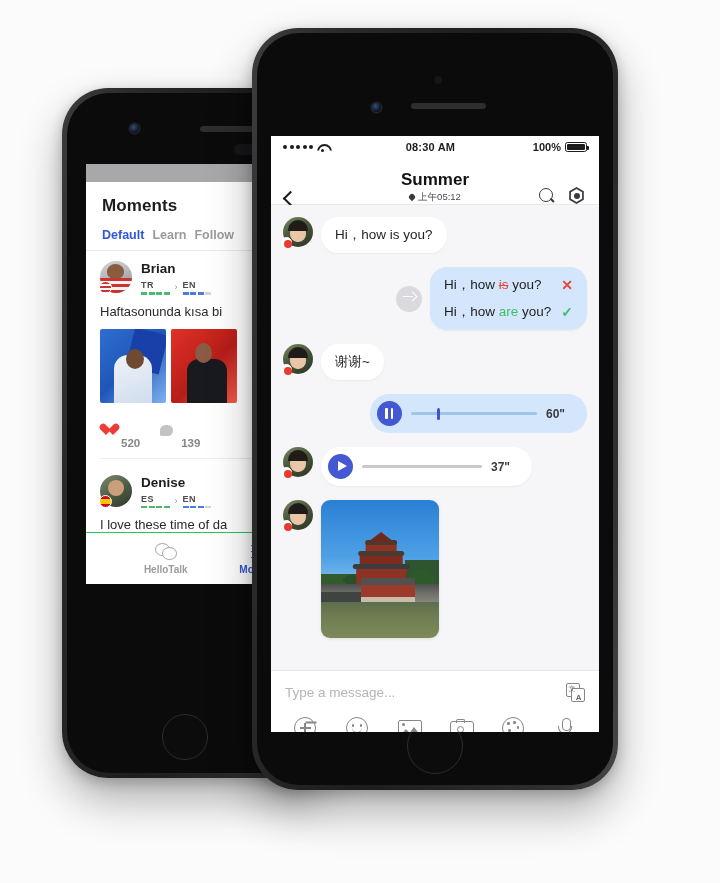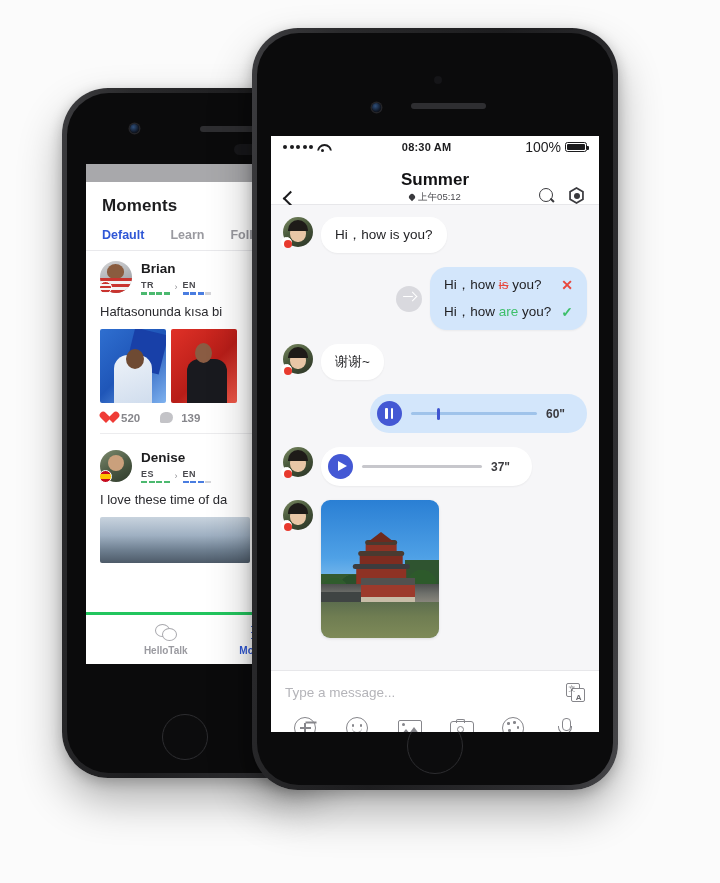--- a/index.html
+++ b/index.html
@@ -28,32 +28,32 @@
          background: radial-gradient(circle at 38% 34%, #2f4f7a 0%, #111a2a 62%, #0a0a0c 100%);
          box-shadow: 0 0 0 1.5px #242428; }
   .speaker { position: absolute; height: 6px; border-radius: 3px;
              background: #2e2e31; }
   .sensor { position: absolute; width: 7px; height: 7px; border-radius: 50%; background: #17171a; }
   .homebtn { position: absolute; border-radius: 50%;
              border: 1.6px solid #2d2d30; background: #0c0c0d; }
 
   
   #phoneLeft { left: 62px; top: 88px; width: 268px; height: 690px; }
-  #phoneLeft .screen { left: 24px; top: 76px; width: 223px; height: 500px; }
+  #phoneLeft .screen { left: 24px; top: 76px; width: 223px; height: 420px; }
   #leftTop { position:absolute; left:24px; top:14px; width:223px; height:56px; }
   #leftTop .cam { left: 44px; top: 22px; }
   #leftTop .speaker { left: 114px; top: 24px; width: 62px; }
   #leftTop .sensor { left: 148px; top: 42px; width: 24px; height: 11px; border-radius: 6px; background:#17171a; }
   #phoneLeft .homebtn { left: 100px; bottom: 18px; width: 46px; height: 46px; }
 
   .statusbar-gray { height: 18px; background: #a8a8ab; }
 
   .lp-header { background: #fff; padding: 14px 16px 0 16px; }
   .lp-title { font-size: 17px; font-weight: 700; color: #1c1c1e; letter-spacing: .1px; }
-  .lp-tabs { display: flex; gap: 26px; margin-top: 12px; padding-bottom: 8px; }
+  .lp-tabs { display: flex; gap: 8px; margin-top: 12px; padding-bottom: 8px; }
   .lp-tab { font-size: 12.5px; font-weight: 700; color: #9a9aa0; white-space: nowrap; }
   .lp-tab.active { color: #2f57d6; }
   .lp-divider { height: 1px; background: #e9e9ec; }
 
   .lp-feed { background: #fff; }
   .post { padding: 10px 14px 6px 14px; }
   .post-head { display: flex; gap: 9px; align-items: flex-start; }
   .av-wrap { position: relative; width: 32px; height: 32px; flex: 0 0 32px; }
   .av { width: 32px; height: 32px; border-radius: 50%; overflow: hidden; position: relative; }
   .av-brian { background: linear-gradient(160deg,#d4d4d6 0%,#b9bbbe 38%,#8d9096 100%); }
@@ -85,35 +85,35 @@
   .ph-blue .face{position:absolute;left:26px;top:20px;width:18px;height:20px;border-radius:50%;background:#6e4a33;z-index:2;}
   .ph-red { background: linear-gradient(135deg,#e03127 0%,#b71d18 55%,#f05a4a 100%); }
   .ph-red:before{content:"";position:absolute;left:16px;top:30px;width:40px;height:46px;border-radius:12px 12px 0 0;
         background:#191a1f;}
   .ph-red .face{position:absolute;left:24px;top:14px;width:17px;height:20px;border-radius:50%;background:#8a5c43;}
   .post-stats { display:flex; align-items:center; gap:8px; margin-top:9px; }
   .heart { width:13px; height:12px; position:relative; }
   .heart:before,.heart:after{content:"";position:absolute;width:7px;height:11px;border-radius:4px 4px 0 0;background:#ef3b36;top:0;}
   .heart:before{left:6px;transform:rotate(-45deg);transform-origin:0 100%;}
   .heart:after{left:6px;transform:rotate(45deg);transform-origin:100% 100%;}
-  .stat-n { font-size:11.5px; color:#86868b; font-weight:600; }
+  .stat-n { font-size:11.5px; color:#86868b; font-weight:600;margin-top:25px; }
   .bubble-ic { width:13px; height:11px; border-radius:6px 6px 6px 2px; background:#c3c3c7; margin-left:12px;}
   .comments { margin-top:9px; }
   .view-all { font-size:11.5px; color:#9b9ba0; }
   .cm { font-size:11.5px; color:#2a2a2e; line-height:1.42; margin-top:2px; white-space:nowrap; }
   .cm b { color:#5a93d6; font-weight:700; }
   .cm.wrap { white-space:normal; }
   .post-sep { height:1px; background:#ececee; margin:9px 0 0 0; }
   .av-denise { background: linear-gradient(150deg,#7e8b6e 0%,#4e5c46 50%,#2e3a2a 100%); }
   .av-denise:before{content:"";position:absolute;left:8px;top:5px;width:16px;height:16px;border-radius:50%;background:#caa07c;}
   .scenic { width:150px; height:46px; margin-top:8px; border-radius:2px;
         background: linear-gradient(180deg,#c8d3de 0%,#9fb0c2 40%,#6e7f90 72%,#4d5a68 100%); }
 
   .tabbar { position:absolute; left:0; bottom:0; width:100%; height:52px; background:#fff;
-        border-top:3px solid #22c55e; display:flex;padding-left:32px; }
+        border-top:1px solid #22c55e; display:flex;padding-left:32px; }
   .tabitem { flex:1; display:flex; flex-direction:column; align-items:center; justify-content:center; gap:4px; }
   .tab-label { font-size:10px; color:#9a9aa0; font-weight:600; }
   .tab-label.active { color:#2f57d6; }
   .ic-chat { width:21px; height:17px; position:relative; }
   .ic-chat:before,.ic-chat:after{content:"";position:absolute;border:1.5px solid #a8a8ad;border-radius:50%;}
   .ic-chat:before{left:0;top:0;width:13px;height:11px;}
   .ic-chat:after{left:7px;top:4px;width:13px;height:11px;background:#fff;}
   .ic-sliders { width:20px; height:17px; position:relative; }
   .ic-sliders i{position:absolute;left:0;width:20px;height:1.8px;background:#2f57d6;border-radius:1px;}
   .ic-sliders i:nth-child(1){top:2px;} .ic-sliders i:nth-child(2){top:8px;} .ic-sliders i:nth-child(3){top:14px;}
@@ -134,21 +134,21 @@
         padding: 0 12px; justify-content:space-between; }
   .sb-left { display:flex; align-items:center; gap:4px; }
   .dots { display:flex; gap:2.5px; }
   .dots i { width:4px;height:4px;border-radius:50%;background:#1c1c1e; display:block; }
   .wifi { width:11px;height:9px;position:relative; }
   .wifi:before{content:"";position:absolute;left:0;top:1px;width:11px;height:11px;border-radius:50%;
         border:2px solid #1c1c1e;clip-path:polygon(0 0,100% 0,100% 46%,0 46%);}
   .wifi:after{content:"";position:absolute;left:4px;top:6.5px;width:3px;height:3px;border-radius:50%;background:#1c1c1e;}
   .sb-time { font-size:11px; font-weight:700; color:#1c1c1e; letter-spacing:.2px; }
   .sb-right { display:flex; align-items:center; gap:4px; }
-  .sb-batt-n { font-size:14px; font-weight:400; color:#1c1c1e; }
+  .sb-batt-n { font-size:11px; font-weight:700; color:#1c1c1e; }
   .batt { width:22px;height:10px;border:1.3px solid #1c1c1e;border-radius:2.5px;position:relative;padding:1.2px; }
   .batt i{display:block;height:100%;width:100%;background:#1c1c1e;border-radius:1px;}
   .batt:after{content:"";position:absolute;right:-3px;top:3px;width:2px;height:4px;background:#1c1c1e;border-radius:0 1px 1px 0;}
 
   .chat-header { background:#fff; height:46px; display:flex; align-items:flex-end;
         padding:0 14px; position:relative; }
   .back-chev { width:11px;height:11px;border-left:2.2px solid #1c1c1e;border-bottom:2.2px solid #1c1c1e;
         transform:rotate(45deg); }
   .ch-center { position:absolute; left:0; right:0; text-align:center; pointer-events:none; }
   .ch-name { font-size:17px; font-weight:700; color:#121214; line-height:1.05; }

